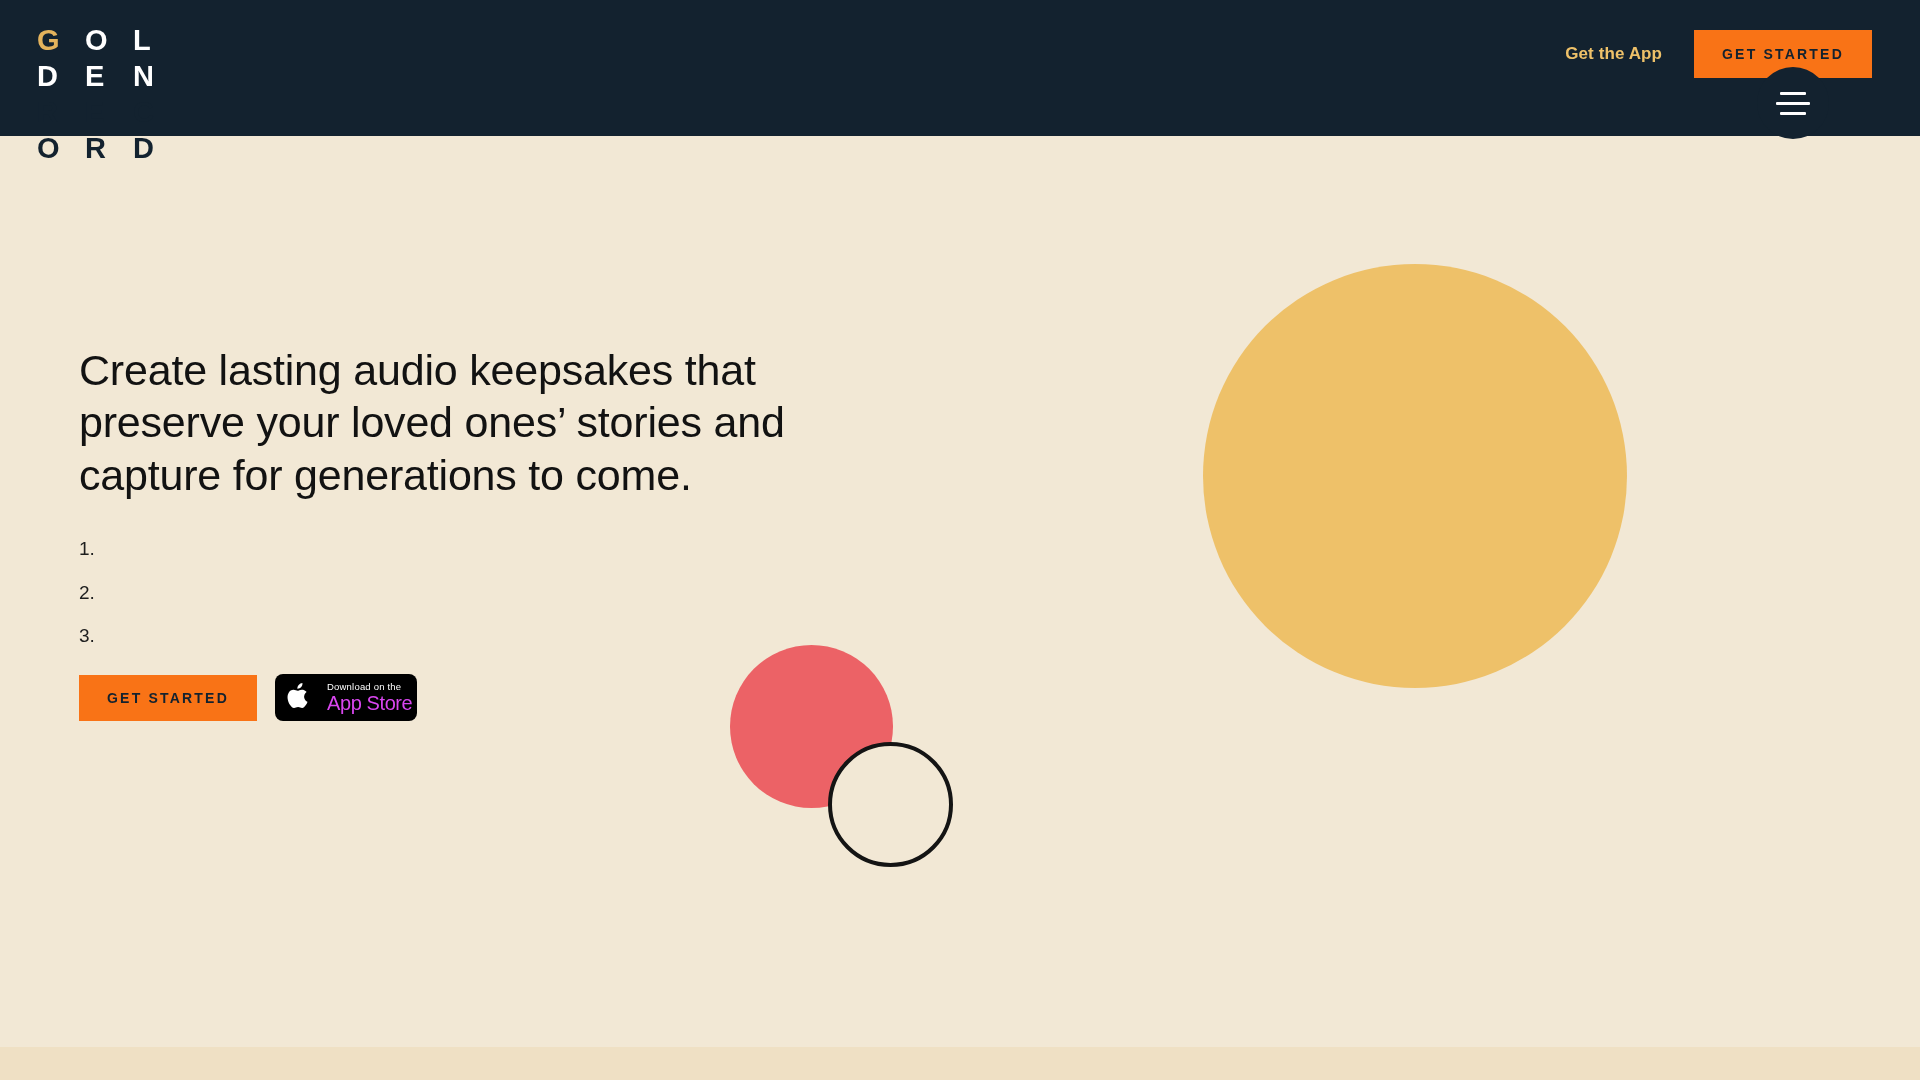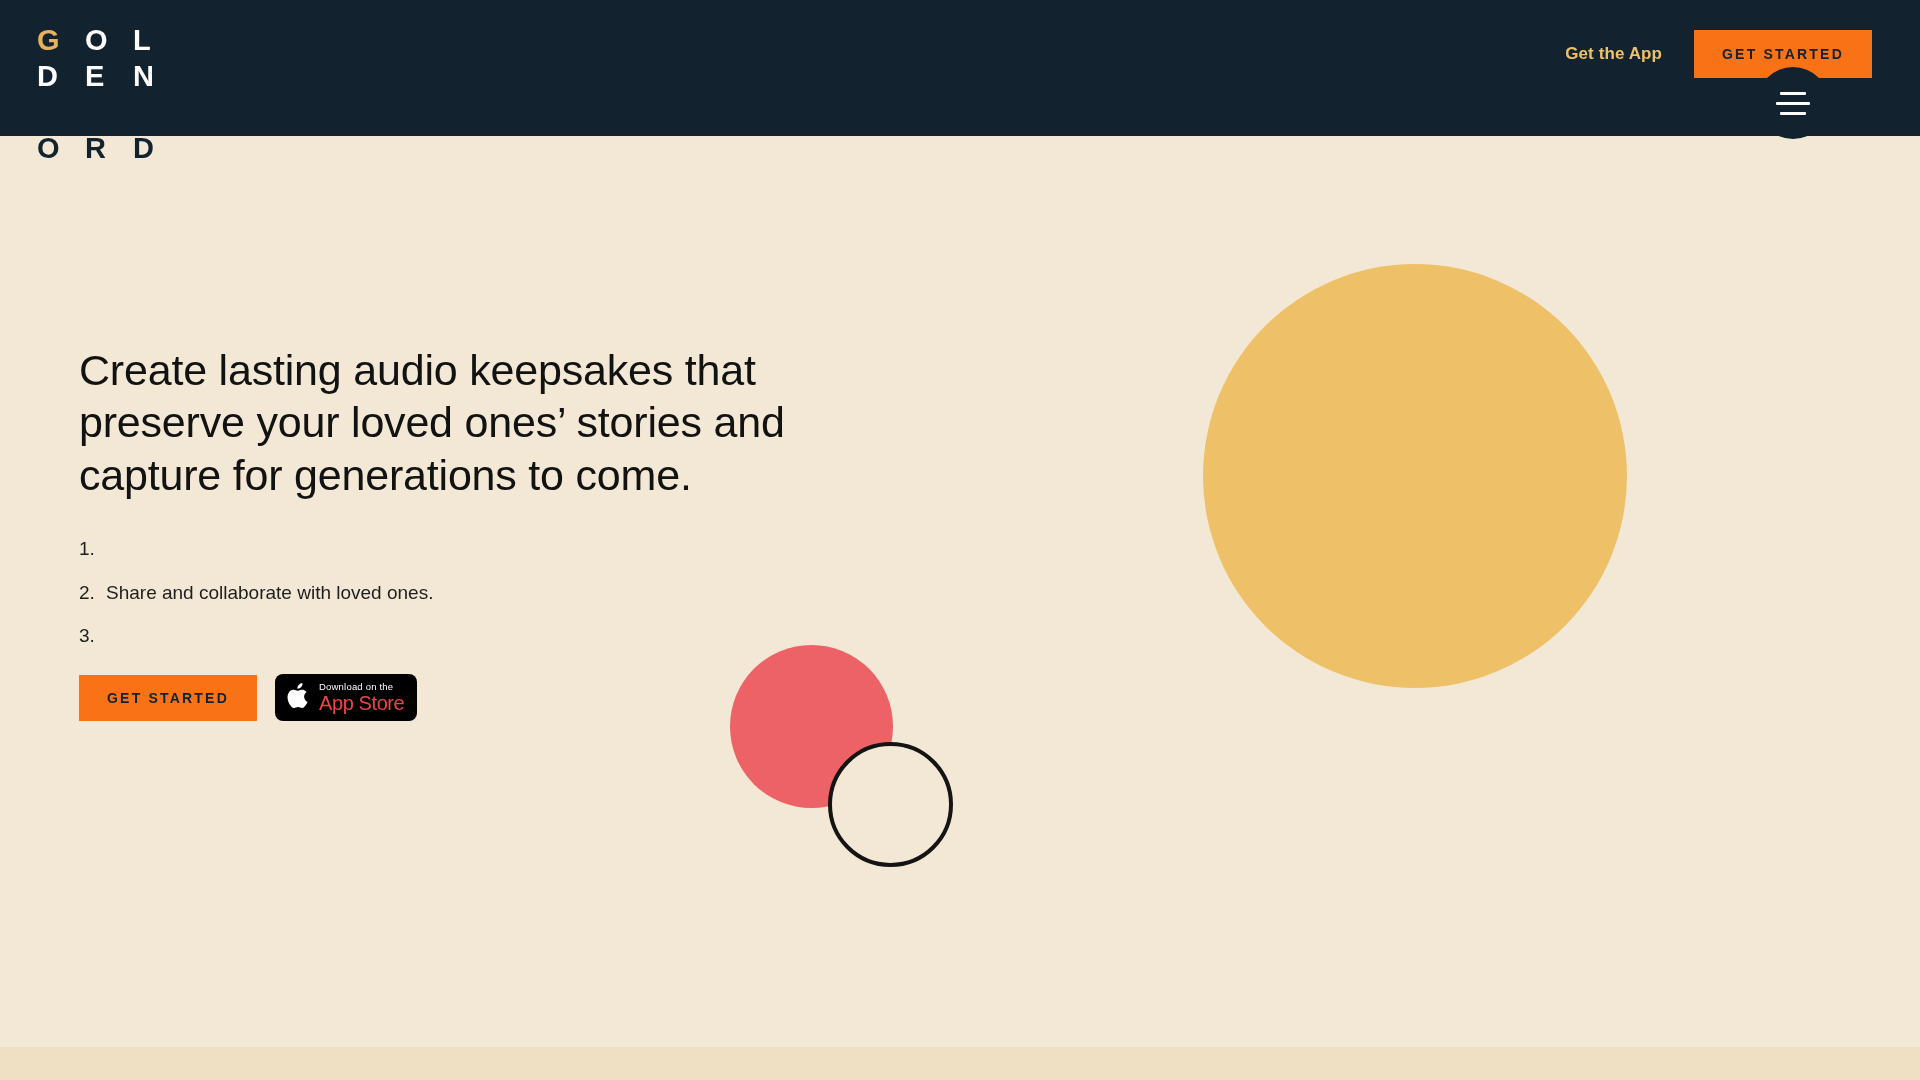--- a/index.html
+++ b/index.html
@@ -96,31 +96,31 @@
     margin-bottom:16px; display:flex; gap:7px;
   }
   .steps .num { width:20px; flex:none; }
 
   
   .hero-actions { margin-top:24px; display:flex; align-items:center; gap:18px; }
   .hero-cta { width:178px; height:46px; }
 
   .appstore {
     width:142px; height:47px; background:#000000; border-radius:8px;
-    display:flex; align-items:center; gap:8px; padding:0 11px;
+    display:flex; align-items:center; gap:16px; padding:0 11px;
     cursor:pointer; border:none; text-decoration:none;
   }
   .appstore .apple { flex:none; }
   .appstore .txt { display:flex; flex-direction:column; line-height:1; }
   .appstore .small {
     color:#FFFFFF; font-size:9.5px; letter-spacing:.2px;
     margin-bottom:2px; white-space:nowrap;
   }
   .appstore .big {
-    color:#ef4444; font-size:20px; font-weight:500;
+    color:#d946ef; font-size:20px; font-weight:500;
     letter-spacing:-.4px; white-space:nowrap;
   }
 </style>
 </head>
 <body>
 
 <div class="page">
 
   <div class="bottom-band"></div>
 
@@ -159,21 +159,20 @@
   <div class="hero">
     <h1 class="headline">Create lasting audio keepsakes that preserve your loved ones’ stories and capture for generations to come.</h1>
 
 
     <ol class="steps">
       <li>
         <span class="num">1.</span>
       </li>
       <li>
         <span class="num">2.</span>
-        <span>Share and collaborate with loved ones.</span>
       </li>
       <li>
         <span class="num">3.</span>
       </li>
     </ol>
 
     <div class="hero-actions">
       <button class="btn-gold hero-cta">GET STARTED</button>
 
       <a class="appstore" href="#">

